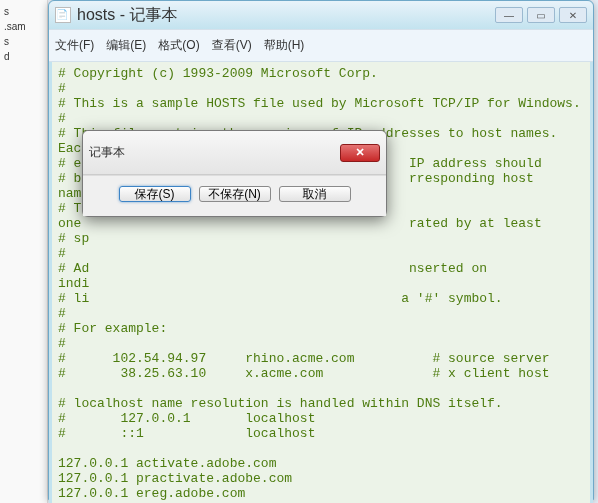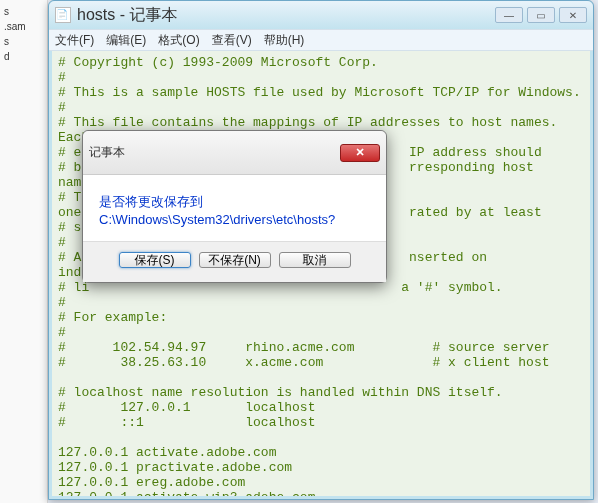--- a/index.html
+++ b/index.html
@@ -54,21 +54,21 @@
       width: 28px; height: 16px;
       border: 1px solid #9bb9d0;
       border-radius: 2px;
       background: #dfeaf4;
       display: flex; align-items: center; justify-content: center;
       font-size: 10px;
       color: #555;
     }
     .win-btn.close { color: #555; }
     .menubar {
-      height: 22px;
+      height: 33px;
       background: #eef5fb;
       border-top: 1px solid #d4e1eb;
       border-bottom: 1px solid #d4e1eb;
       display: flex;
       align-items: center;
       padding: 0 6px;
       font-size: 12px;
       color: #333;
     }
     .menubar span { margin-right: 12px; }
@@ -210,23 +210,19 @@
 127.0.0.1 3dns-3.adobe.com
 127.0.0.1 3dns-2.adobe.com</div>
 </div>
 
 <div class="modal-backdrop">
   <div class="dialog">
     <div class="dlg-titlebar">
       <div class="dlg-title">记事本</div>
       <div class="dlg-close">✕</div>
     </div>
-    <div class="dlg-body">
-      <div>是否将更改保存到</div>
-      <div>C:\Windows\System32\drivers\etc\hosts?</div>
-    </div>
     <div class="dlg-buttons">
       <div class="dlg-btn primary">保存(S)</div>
       <div class="dlg-btn">不保存(N)</div>
       <div class="dlg-btn">取消</div>
     </div>
   </div>
 </div>
 
 </body></html>

